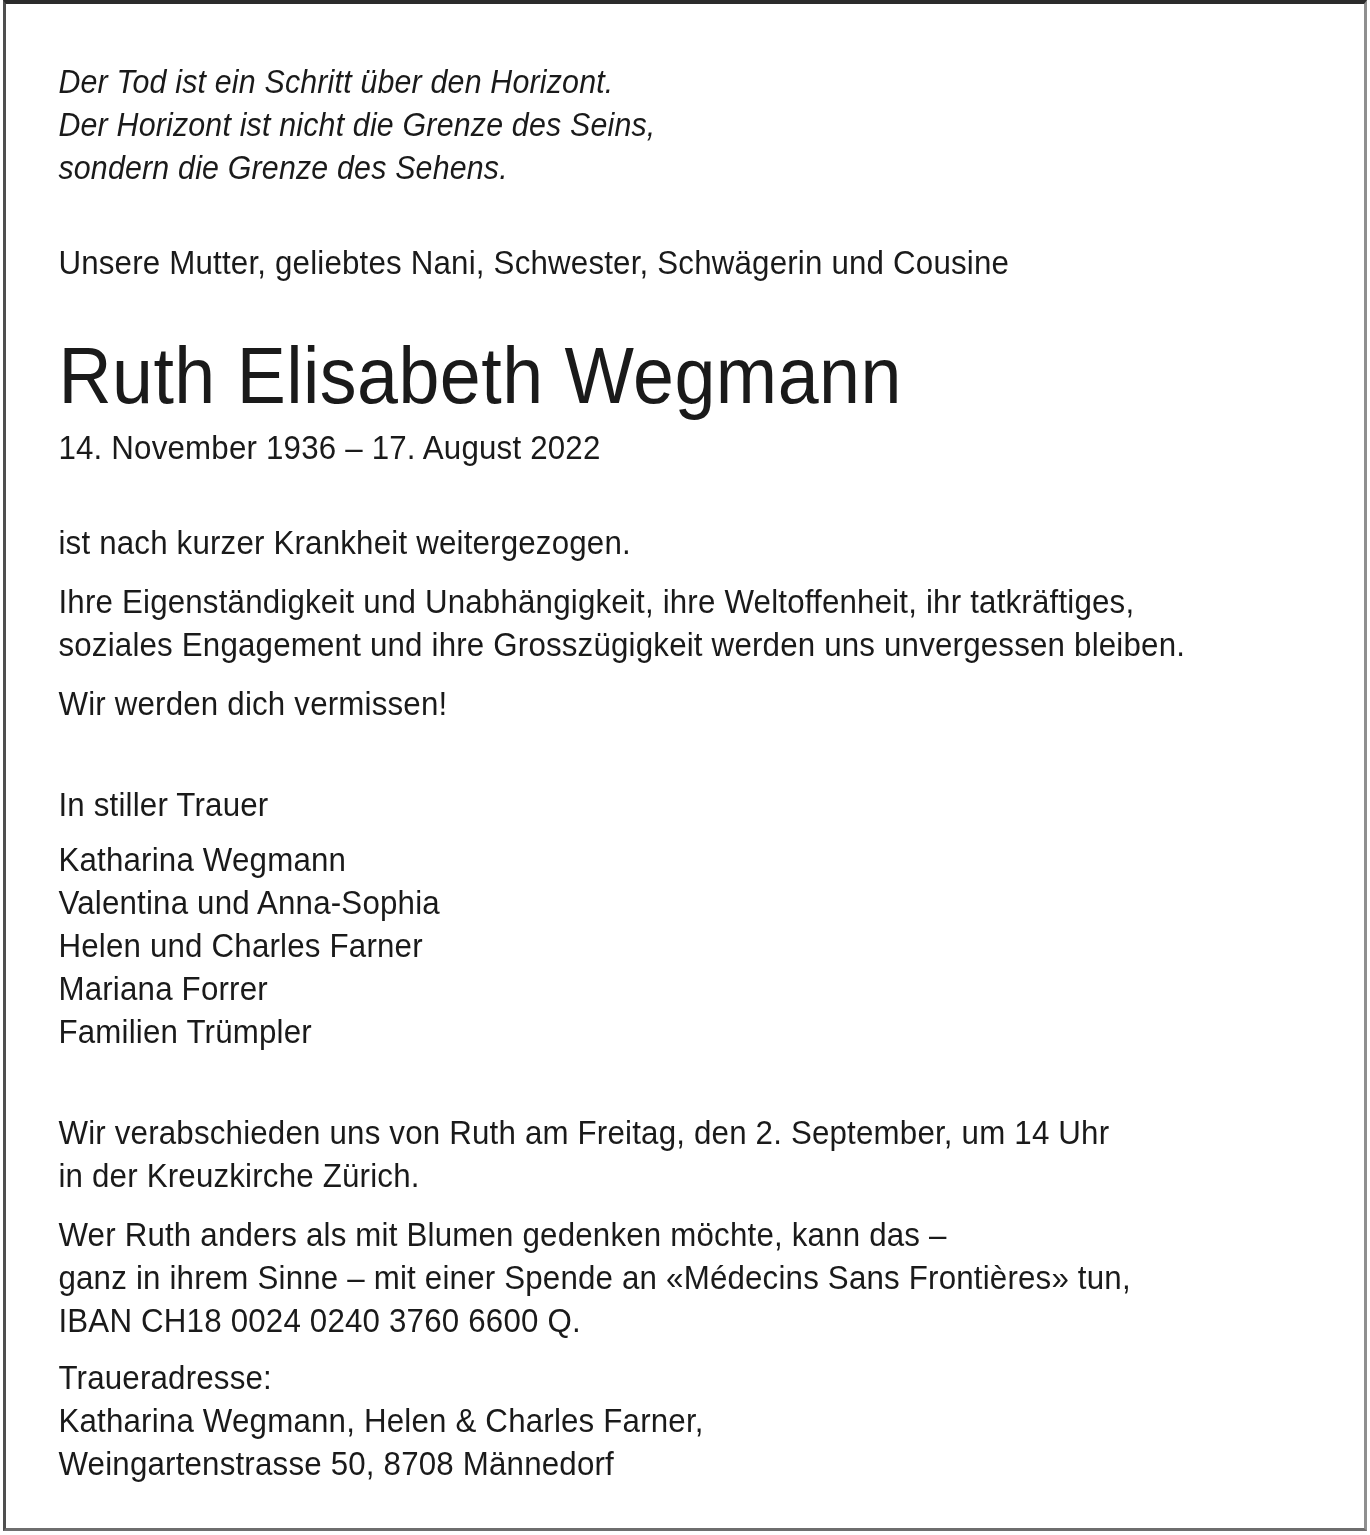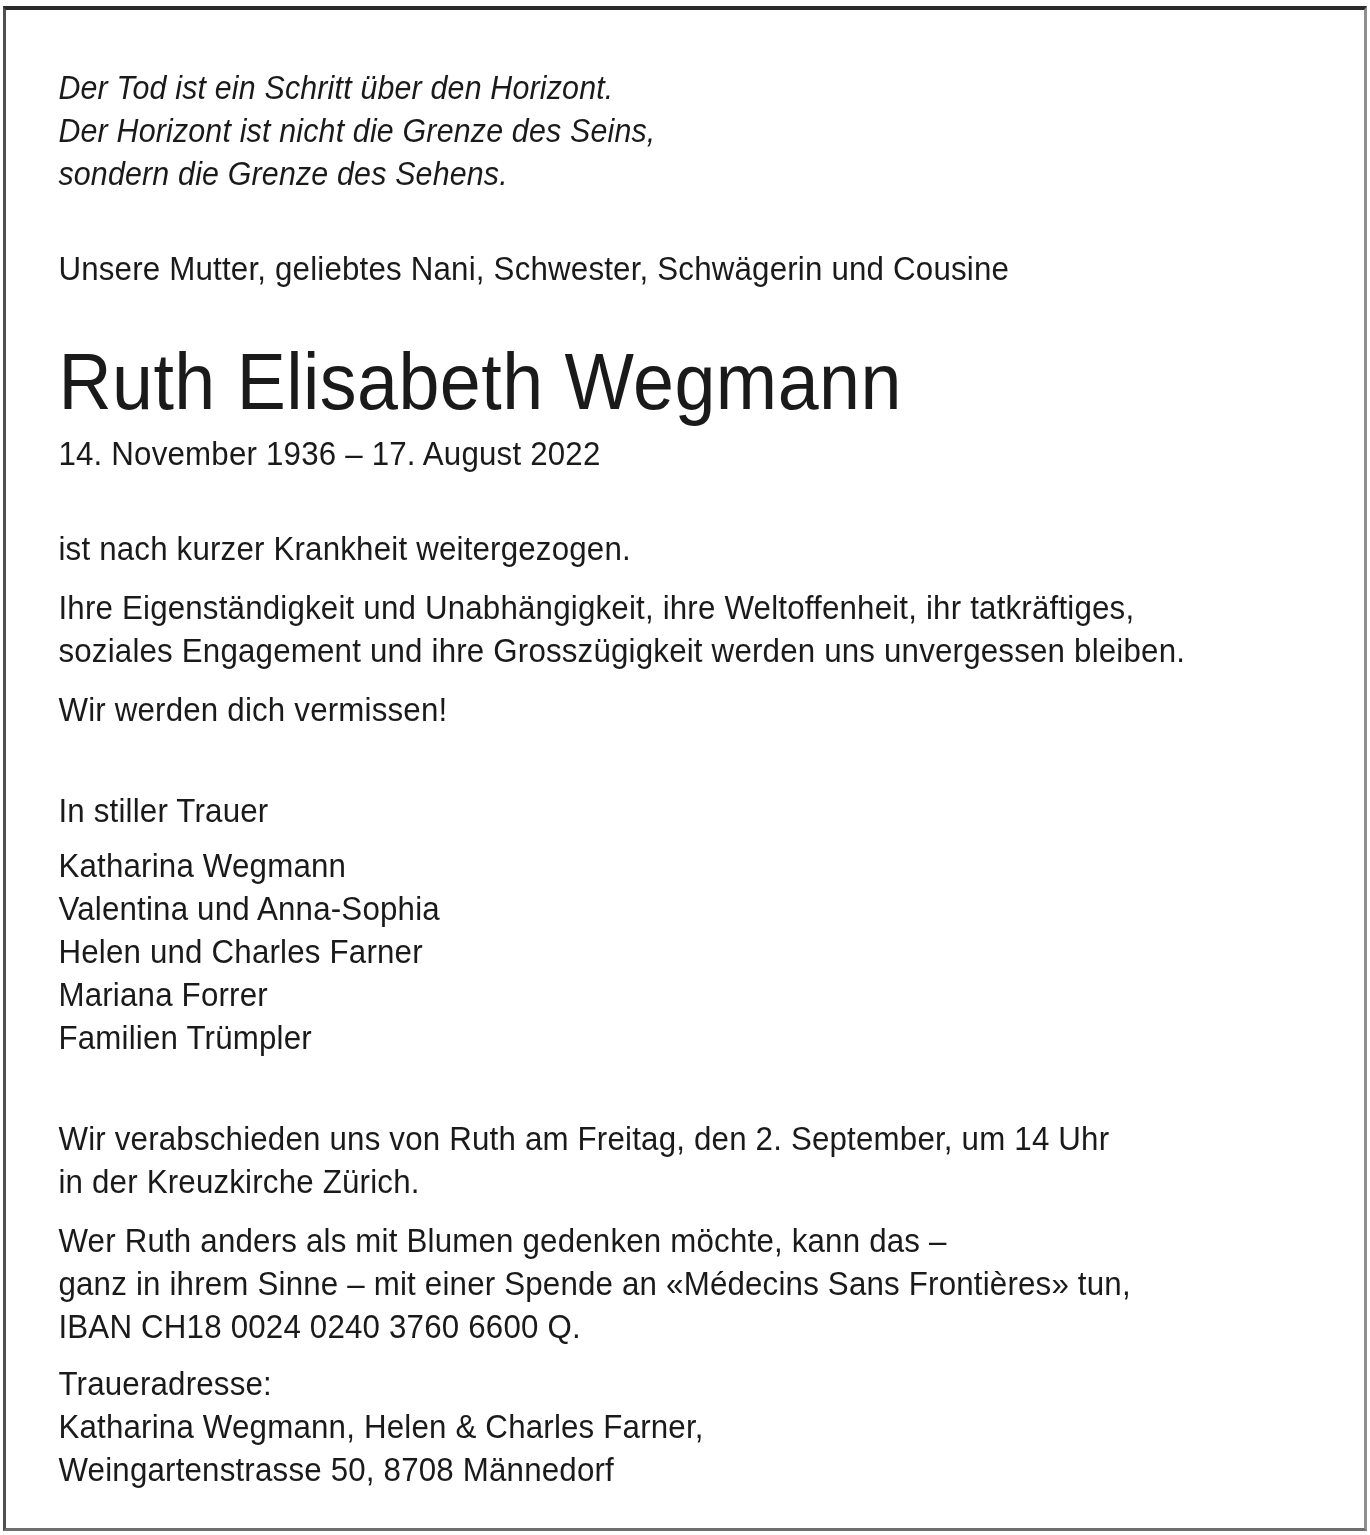--- a/index.html
+++ b/index.html
@@ -23,21 +23,20 @@
     top: 0;
     left: 3px;
     right: 3px;
     bottom: 4px;
     background: #ffffff;
     border-top: 4px solid #2b2b2b;
     border-left: 3px solid #4f4f4f;
     border-right: 3px solid #8f8f8f;
     border-bottom: 3px solid #6e6e6e;
     box-sizing: border-box;
-    margin-top: 6px;
   }
   .content {
     position: absolute;
     top: 0;
     left: 0;
     padding: 56px 0 0 57px;
     width: 1480px;
     transform: scaleX(0.92);
     transform-origin: 0 0;
   }

